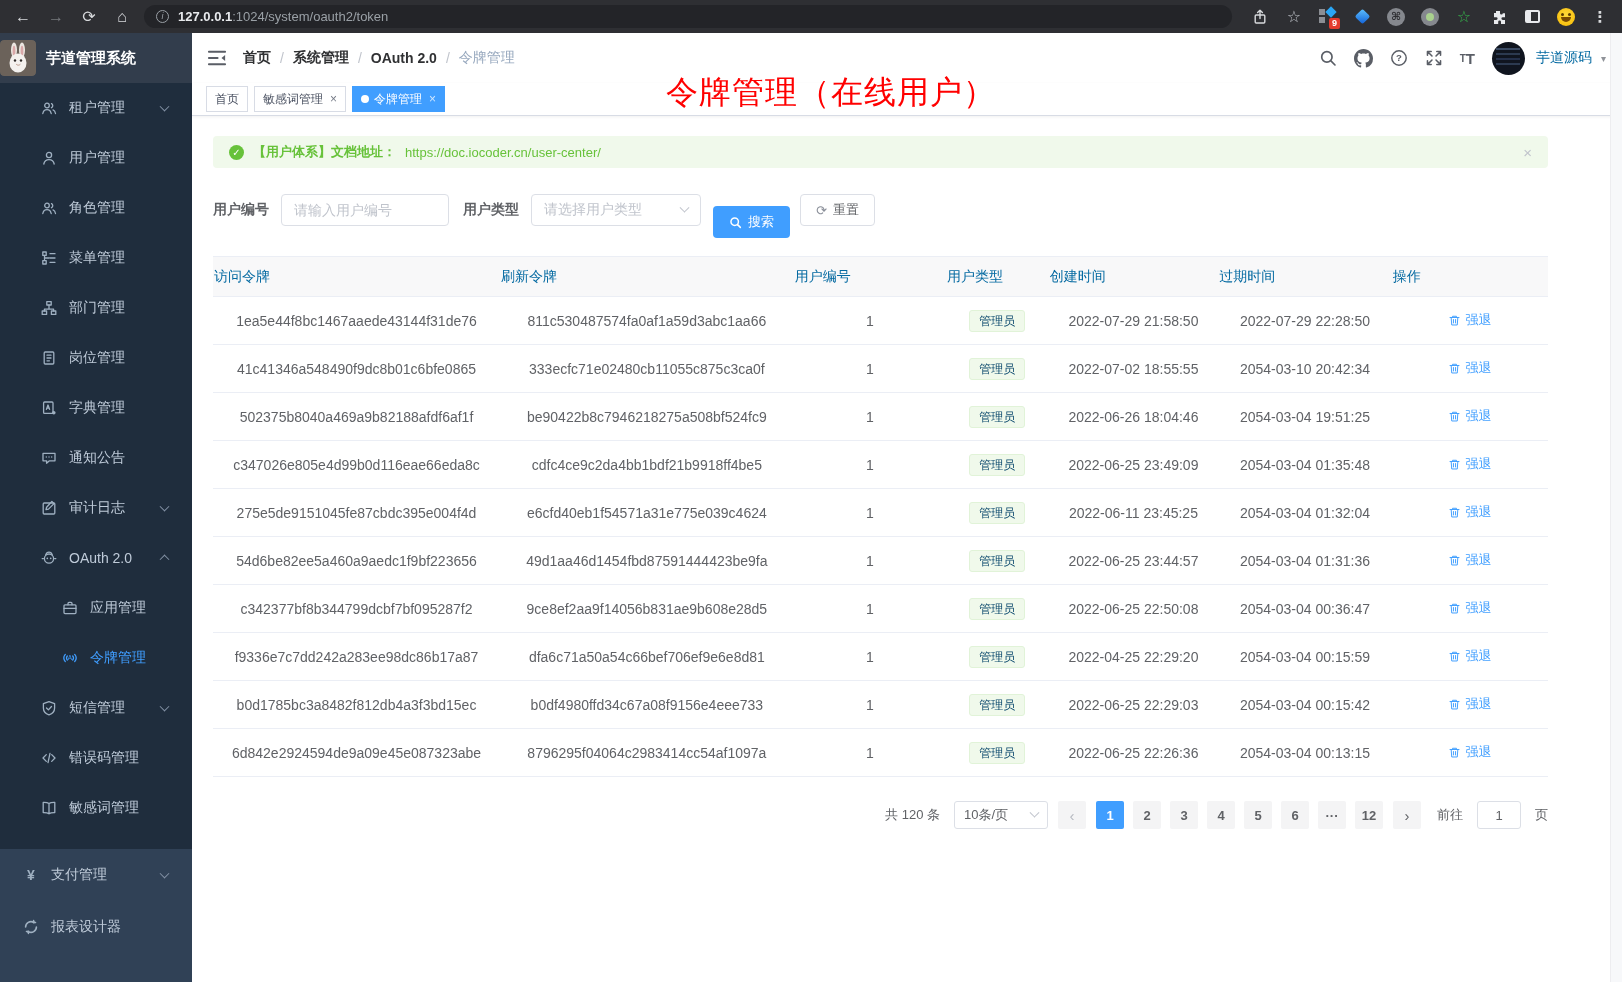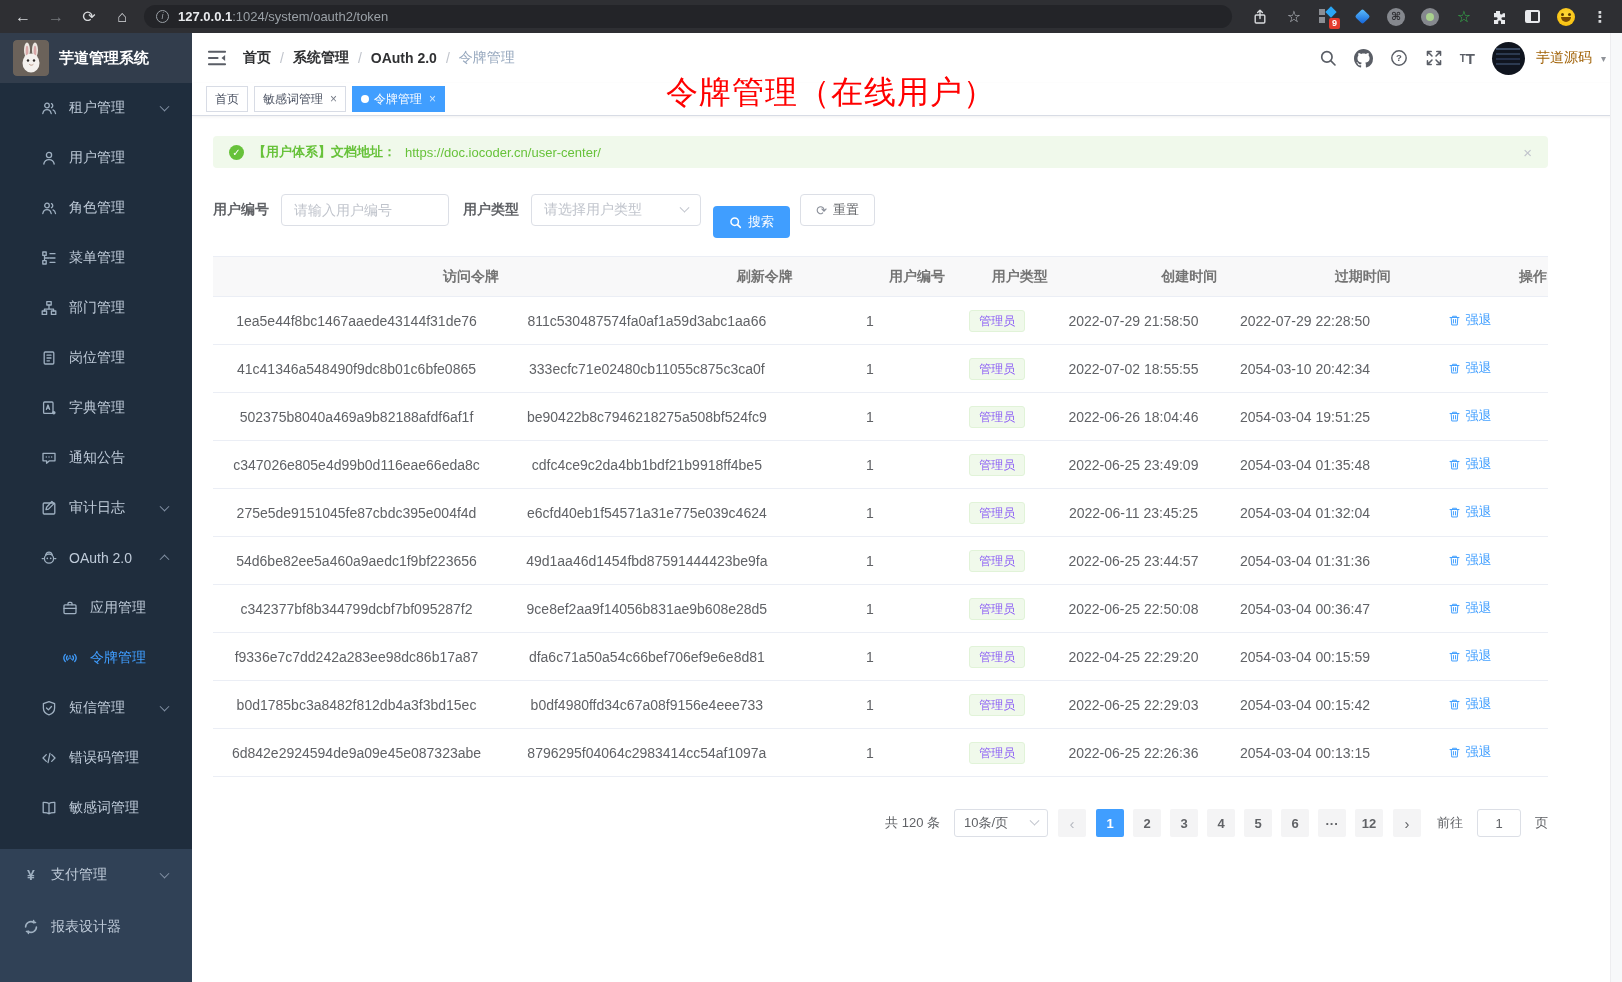--- a/index.html
+++ b/index.html
@@ -34,21 +34,21 @@
   .emoji{width:18px;height:18px;border-radius:50%;background:radial-gradient(circle at 50% 40%,#ffd93b,#f5b800);position:relative;}
   .emoji::before{content:"";position:absolute;left:4px;top:5px;width:3px;height:3px;border-radius:50%;background:#5a3b00;box-shadow:7px 0 0 #5a3b00;}
   .emoji::after{content:"";position:absolute;left:4px;top:9px;width:10px;height:5px;border-radius:0 0 10px 10px;background:#7a4a00;}
   .dots-v{color:#d8dadd;font-size:15px;font-weight:700;}
 
   
   .app{position:absolute;left:0;top:33px;right:0;bottom:0;display:flex;}
 
   
   .sidebar{width:192px;flex:0 0 192px;background:#304156;display:flex;flex-direction:column;overflow:hidden;}
-  .logo{height:50px;flex:0 0 50px;background:#323d4c;display:flex;align-items:center;padding-left:13px;gap:10px;cursor:pointer;}
+  .logo{height:50px;flex:0 0 50px;background:#323d4c;display:flex;align-items:center;padding-left:0;gap:10px;cursor:pointer;}
   .logo svg{border-radius:4px;flex:0 0 auto;}
   .logo-title{color:#fff;font-size:15px;font-weight:700;white-space:nowrap;}
   .menu{flex:1;display:flex;flex-direction:column;}
   .menu-group.dark{background:#1f2d3d;padding-bottom:16px;}
   .menu-item{height:50px;display:flex;align-items:center;color:#bfcbd9;font-size:14px;cursor:pointer;position:relative;white-space:nowrap;}
   .menu-group.light .menu-item{height:52px;}
   .menu-item.lvl0{padding-left:22px;}
   .menu-item.lvl1{padding-left:40px;}
   .menu-item.lvl2{padding-left:61px;}
   .menu-item.active{color:#409eff;}
@@ -66,21 +66,21 @@
   .breadcrumb{margin-left:16px;font-size:14px;color:#303133;display:flex;align-items:center;gap:9px;}
   .bc-item{font-weight:700;color:#303133;cursor:pointer;}
   .bc-item.last{color:#97a8be;font-weight:400;cursor:default;}
   .bc-sep{color:#c0c4cc;font-weight:400;}
   .nav-right{margin-left:auto;display:flex;align-items:center;gap:17px;color:#5a5e66;}
   .nav-ic{display:inline-flex;align-items:center;justify-content:center;cursor:pointer;color:#5a5e66;}
   .tsize{font-size:15px;font-weight:700;letter-spacing:0;}
   .tsize small{font-size:10px;font-weight:700;}
   .avatar{width:33px;height:33px;border-radius:50%;background:#10151f;overflow:hidden;flex:0 0 auto;cursor:pointer;position:relative;}
   .avatar::before{content:"";position:absolute;left:4px;top:6px;width:24px;height:2px;background:#3a4a63;box-shadow:0 5px 0 #2c3a50,0 10px 0 #24304a,0 15px 0 #2c3a50;}
-  .user-name{font-size:14px;color:#a16207;margin-left:-6px;cursor:pointer;}
+  .user-name{font-size:14px;color:#0369a1;margin-left:-6px;cursor:pointer;}
   .caret{color:#909399;font-size:10px;margin-left:-8px;cursor:pointer;}
 
   .tabsbar{height:33px;display:flex;align-items:center;padding:0 14px;gap:6px;border-bottom:1px solid #d8dce5;box-shadow:0 1px 3px rgba(0,0,0,.06);background:#fff;}
   .tab{height:26px;display:inline-flex;align-items:center;padding:0 8px;border:1px solid #d8dce5;background:#fff;color:#495060;font-size:12px;gap:5px;cursor:pointer;white-space:nowrap;}
   .tab.active{background:#409eff;border-color:#409eff;color:#fff;}
   .tabdot{width:8px;height:8px;border-radius:50%;background:#fff;display:inline-block;}
   .tab-close{font-size:12px;line-height:1;margin-left:2px;opacity:.75;}
 
   .red-note{position:absolute;left:474px;top:38px;z-index:50;color:#ff0000;font-size:32px;font-weight:400;letter-spacing:1px;pointer-events:none;white-space:nowrap;}
 
@@ -97,27 +97,27 @@
   .f-input{width:168px;height:32px;border:1px solid #dcdfe6;border-radius:4px;padding:0 12px;font-size:14px;color:#606266;outline:none;margin-right:14px;font-family:inherit;}
   .f-input::placeholder{color:#c0c4cc;}
   .f-select{width:170px;height:32px;border:1px solid #dcdfe6;border-radius:4px;display:flex;align-items:center;justify-content:space-between;padding:0 12px;color:#c0c4cc;font-size:14px;margin-right:12px;cursor:pointer;background:#fff;}
   .chev{width:7px;height:7px;border-right:1.2px solid #c0c4cc;border-bottom:1.2px solid #c0c4cc;transform:rotate(45deg) translate(-2px,-2px);}
   .btn{height:32px;border-radius:4px;padding:0 15px;display:inline-flex;align-items:center;gap:6px;font-size:13px;cursor:pointer;border:1px solid transparent;font-family:inherit;}
   .btn-search{background:#409eff;color:#fff;margin-top:24px;}
   .btn-reset{background:#fff;color:#606266;border-color:#dcdfe6;margin-left:10px;}
   .btn-reset .ric{font-size:13px;color:#8a8f99;}
 
   table.grid{width:100%;border-collapse:collapse;table-layout:fixed;margin-top:18px;font-size:14px;color:#606266;}
-  .grid th{height:40px;background:#f8f8f9;color:#737373;font-weight:700;font-size:14px;border-top:1px solid #ebeef5;border-bottom:1px solid #ebeef5;text-align:right;}
+  .grid th{height:40px;background:#f8f8f9;color:#0369a1;font-weight:400;font-size:14px;border-top:1px solid #ebeef5;border-bottom:1px solid #ebeef5;text-align:left;}
   .grid td{height:48px;border-bottom:1px solid #ebeef5;text-align:center;overflow:hidden;white-space:nowrap;text-overflow:ellipsis;}
-  .badge{display:inline-block;background:#f0f9eb;border:1px solid #e1f3d8;color:#8b5cf6;font-size:12px;border-radius:3px;padding:2px 9px;line-height:16px;}
+  .badge{display:inline-block;background:#f0f9eb;border:1px solid #e1f3d8;color:#0c4a6e;font-size:12px;border-radius:3px;padding:2px 9px;line-height:16px;}
   .action-link{color:#409eff;font-size:13px;display:inline-flex;align-items:center;gap:4px;cursor:pointer;}
   .action-link svg{width:13px;height:13px;}
 
-  .pager{display:flex;align-items:center;justify-content:flex-end;margin-top:32px;font-size:13px;color:#606266;gap:10px;}
+  .pager{display:flex;align-items:center;justify-content:flex-end;margin-top:24px;font-size:13px;color:#606266;gap:10px;}
   .pg-total{margin-right:4px;white-space:nowrap;}
   .pg-size{width:94px;height:28px;border:1px solid #dcdfe6;border-radius:3px;display:flex;align-items:center;justify-content:space-between;padding:0 9px;color:#606266;cursor:pointer;background:#fff;white-space:nowrap;}
   .pg-btn{min-width:28px;height:28px;padding:0 4px;background:#f4f4f5;border-radius:2px;display:inline-flex;align-items:center;justify-content:center;font-weight:700;color:#606266;cursor:pointer;font-size:13px;}
   .pg-btn.active{background:#409eff;color:#fff;}
   .pg-btn.nav{color:#b6b9c0;font-size:15px;font-weight:400;}
   .pg-btn.nav.next{color:#606266;}
   .pg-pages{display:flex;align-items:center;gap:9px;}
   .pg-goto{display:flex;align-items:center;gap:14px;margin-left:6px;white-space:nowrap;}
   .goto-input{width:44px;height:28px;border:1px solid #dcdfe6;border-radius:3px;text-align:center;font-size:13px;color:#606266;outline:none;font-family:inherit;}
 

